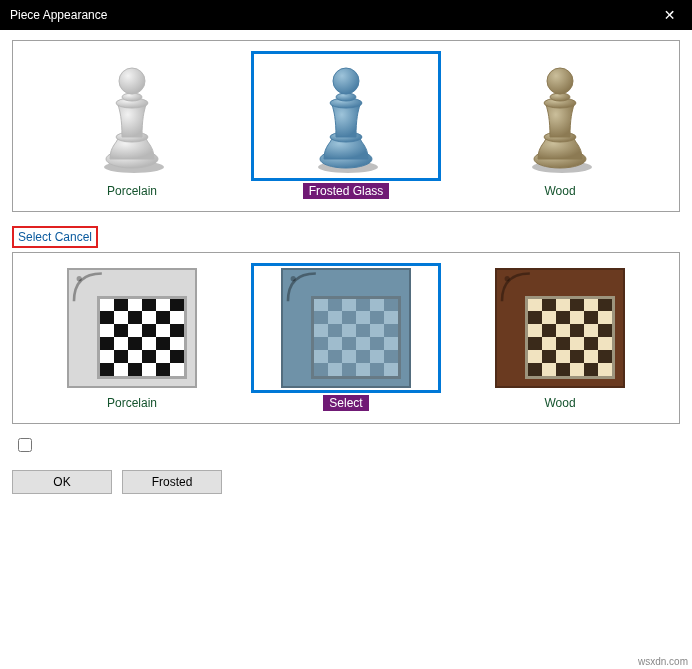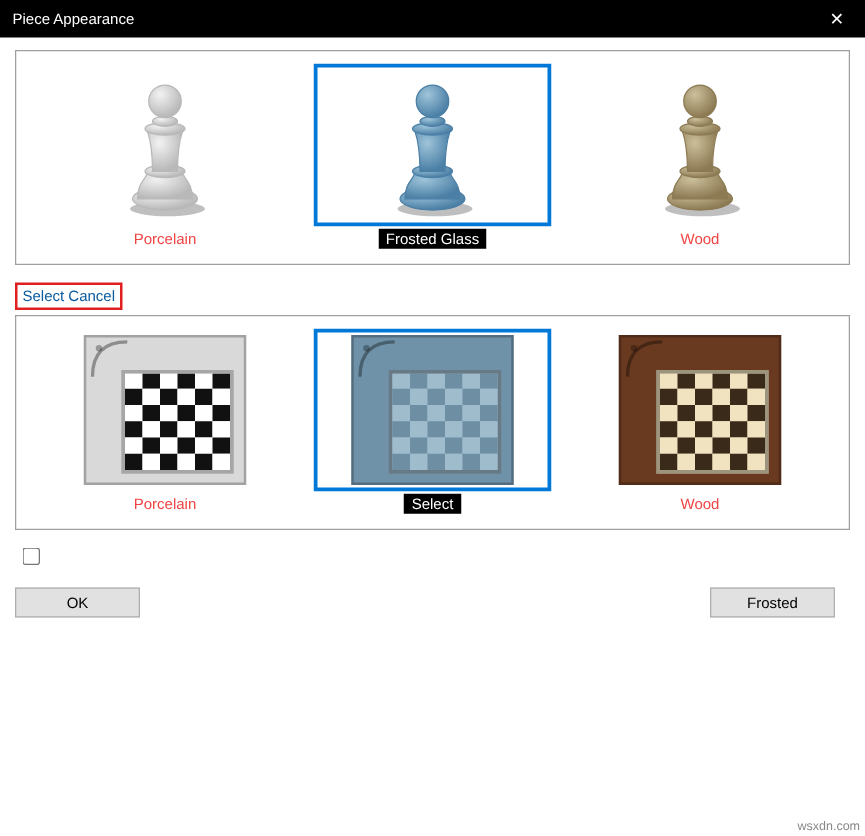--- a/index.html
+++ b/index.html
@@ -67,24 +67,24 @@
       justify-content: center;
       border: 3px solid transparent;
     }
     .thumb-wrap.selected {
       border: 3px solid #0078d7;
     }
     .opt-label {
       margin-top: 2px;
       padding: 1px 6px;
       font-size: 12px;
-      color: #ef4444;
+      color: #14532d;
     }
     .opt-label.selected {
-      background: #000000;
+      background: #701a75;
       color: #fff;
     }
     
     .pawn-svg { width: 80px; height: 115px; }
     
     .board-icon {
       width: 130px;
       height: 120px;
       position: relative;
     }
@@ -106,21 +106,21 @@
     
     .random-row {
       display: flex;
       align-items: center;
       gap: 6px;
       margin: 8px 0 0 6px;
     }
     .random-row input { width: 14px; height: 14px; }
     .buttons {
       display: flex;
-      justify-content: space-between;
+      justify-content: flex-start;
       gap: 10px;
       padding: 18px 12px 0 0;
     }
     .btn {
       width: 100px;
       height: 24px;
       background: #e1e1e1;
       border: 1px solid #adadad;
       font-family: inherit;
       font-size: 12px;

